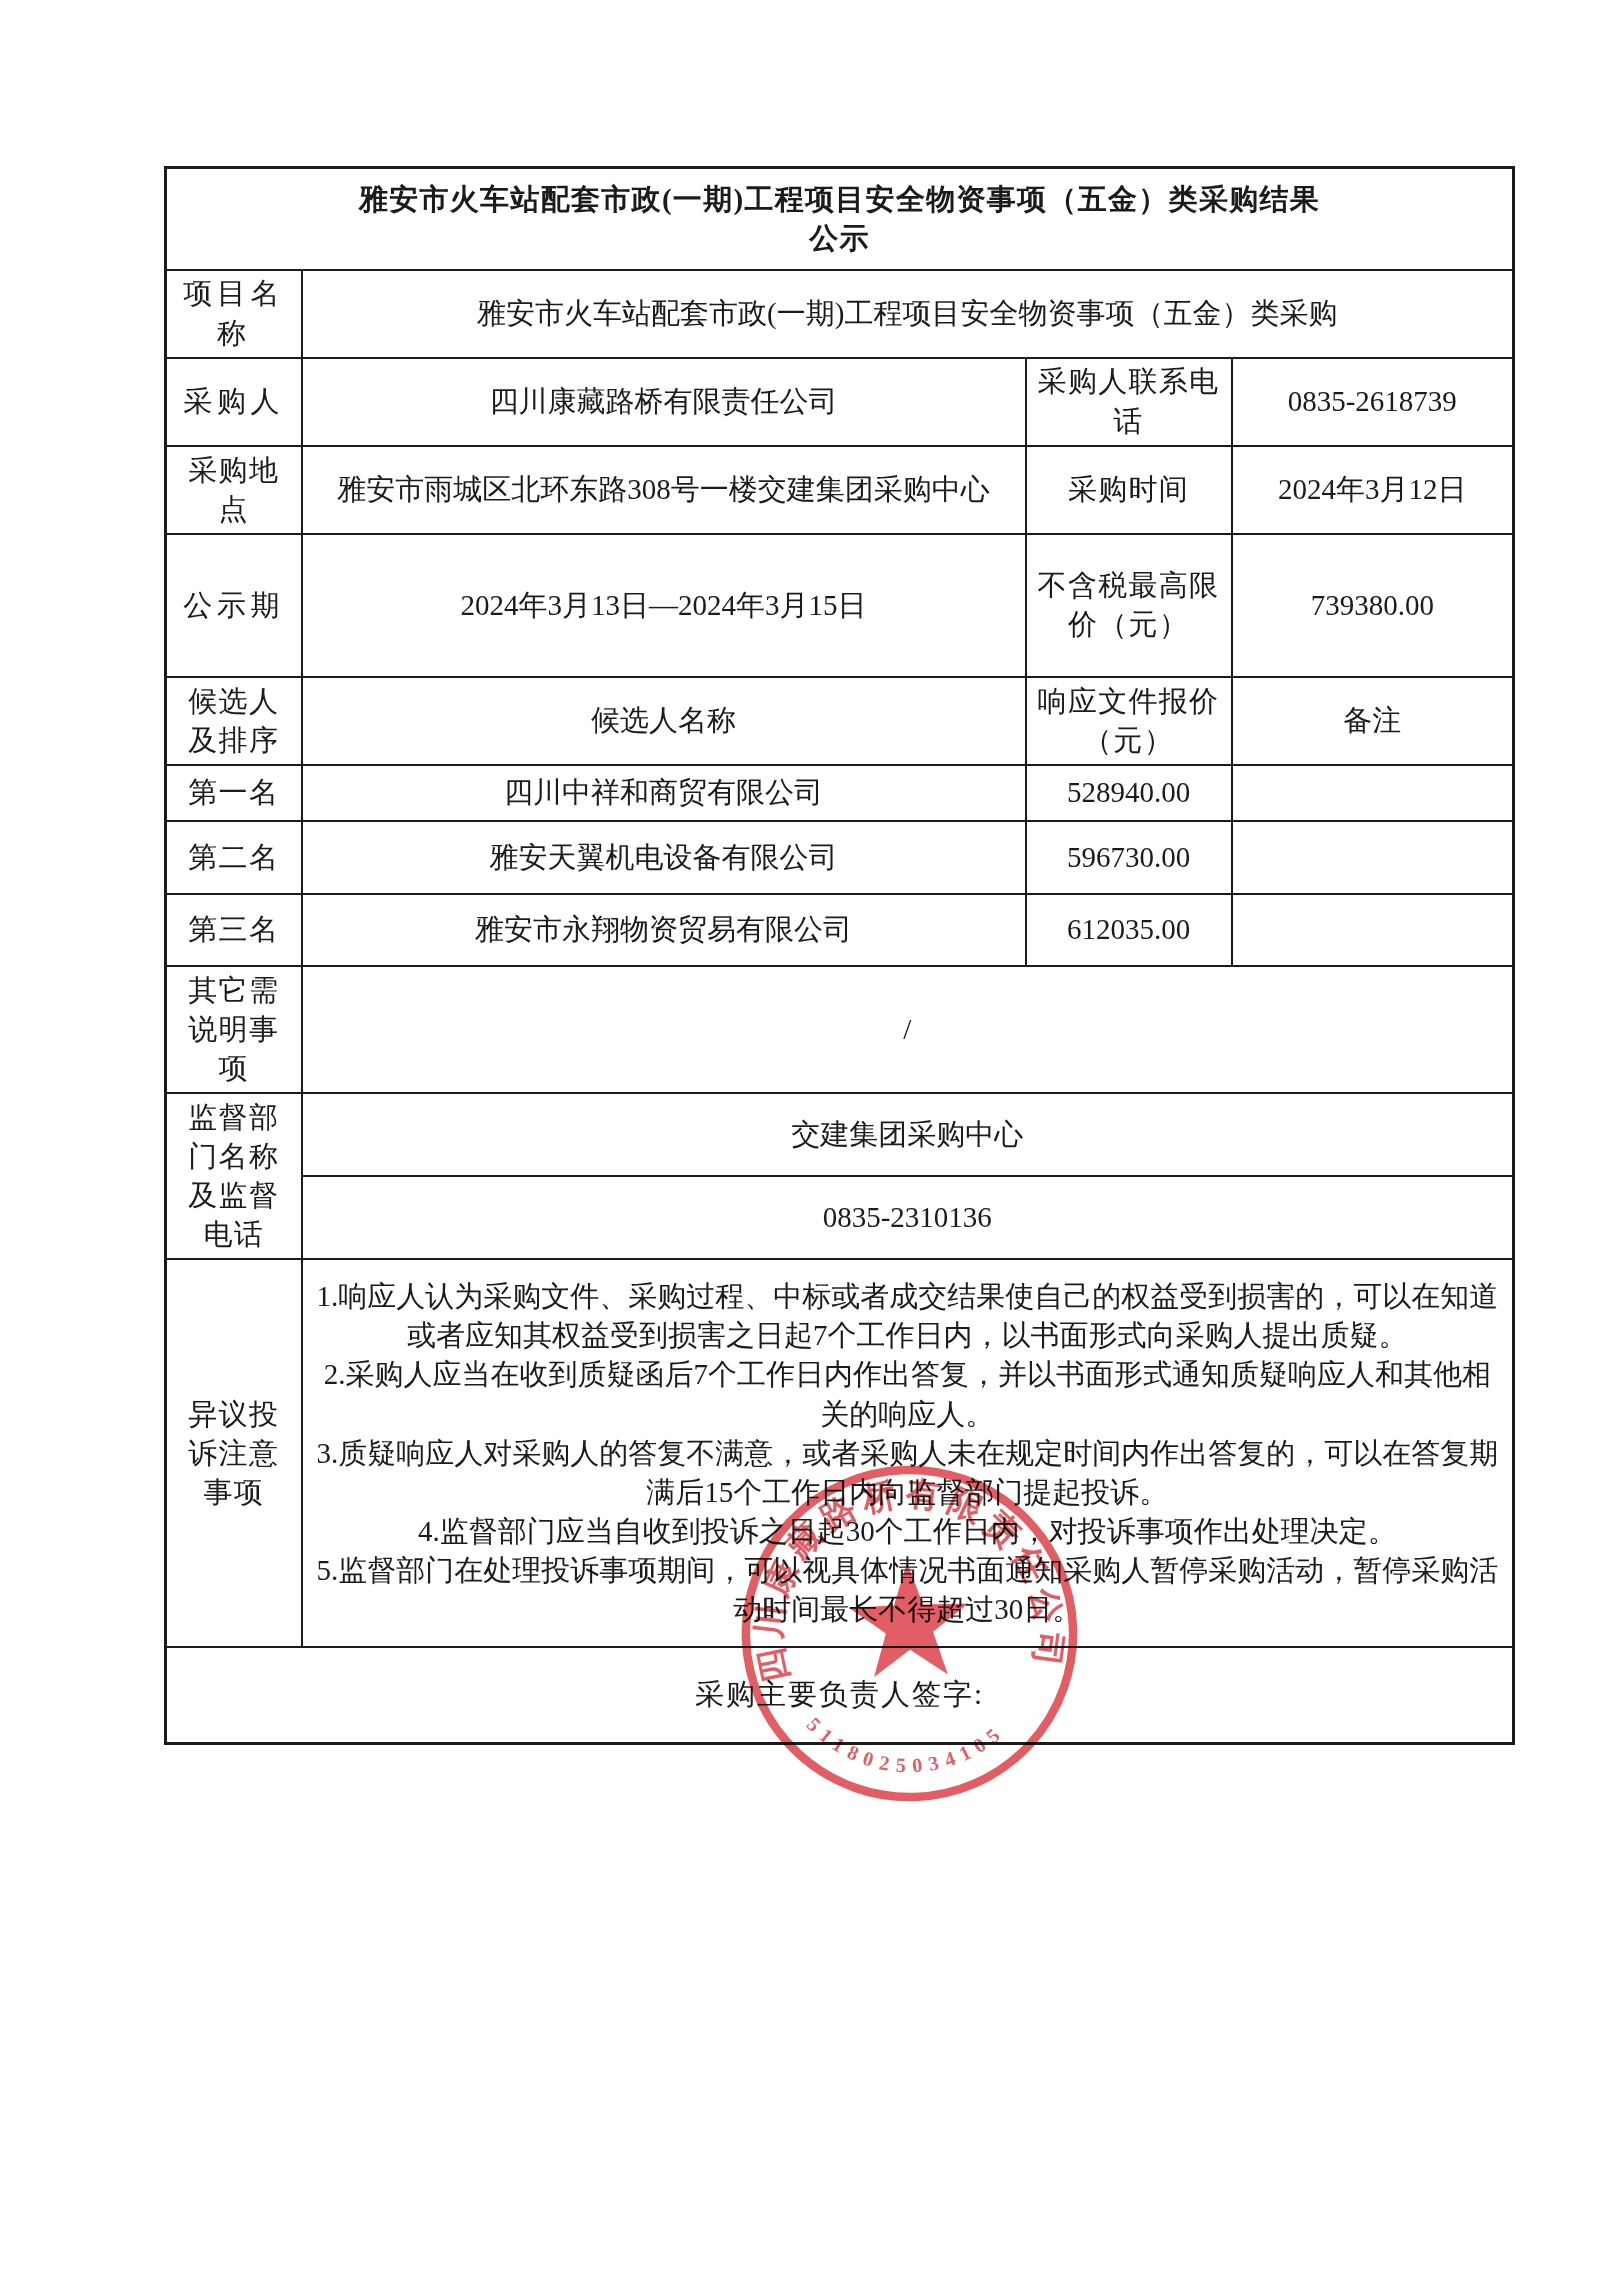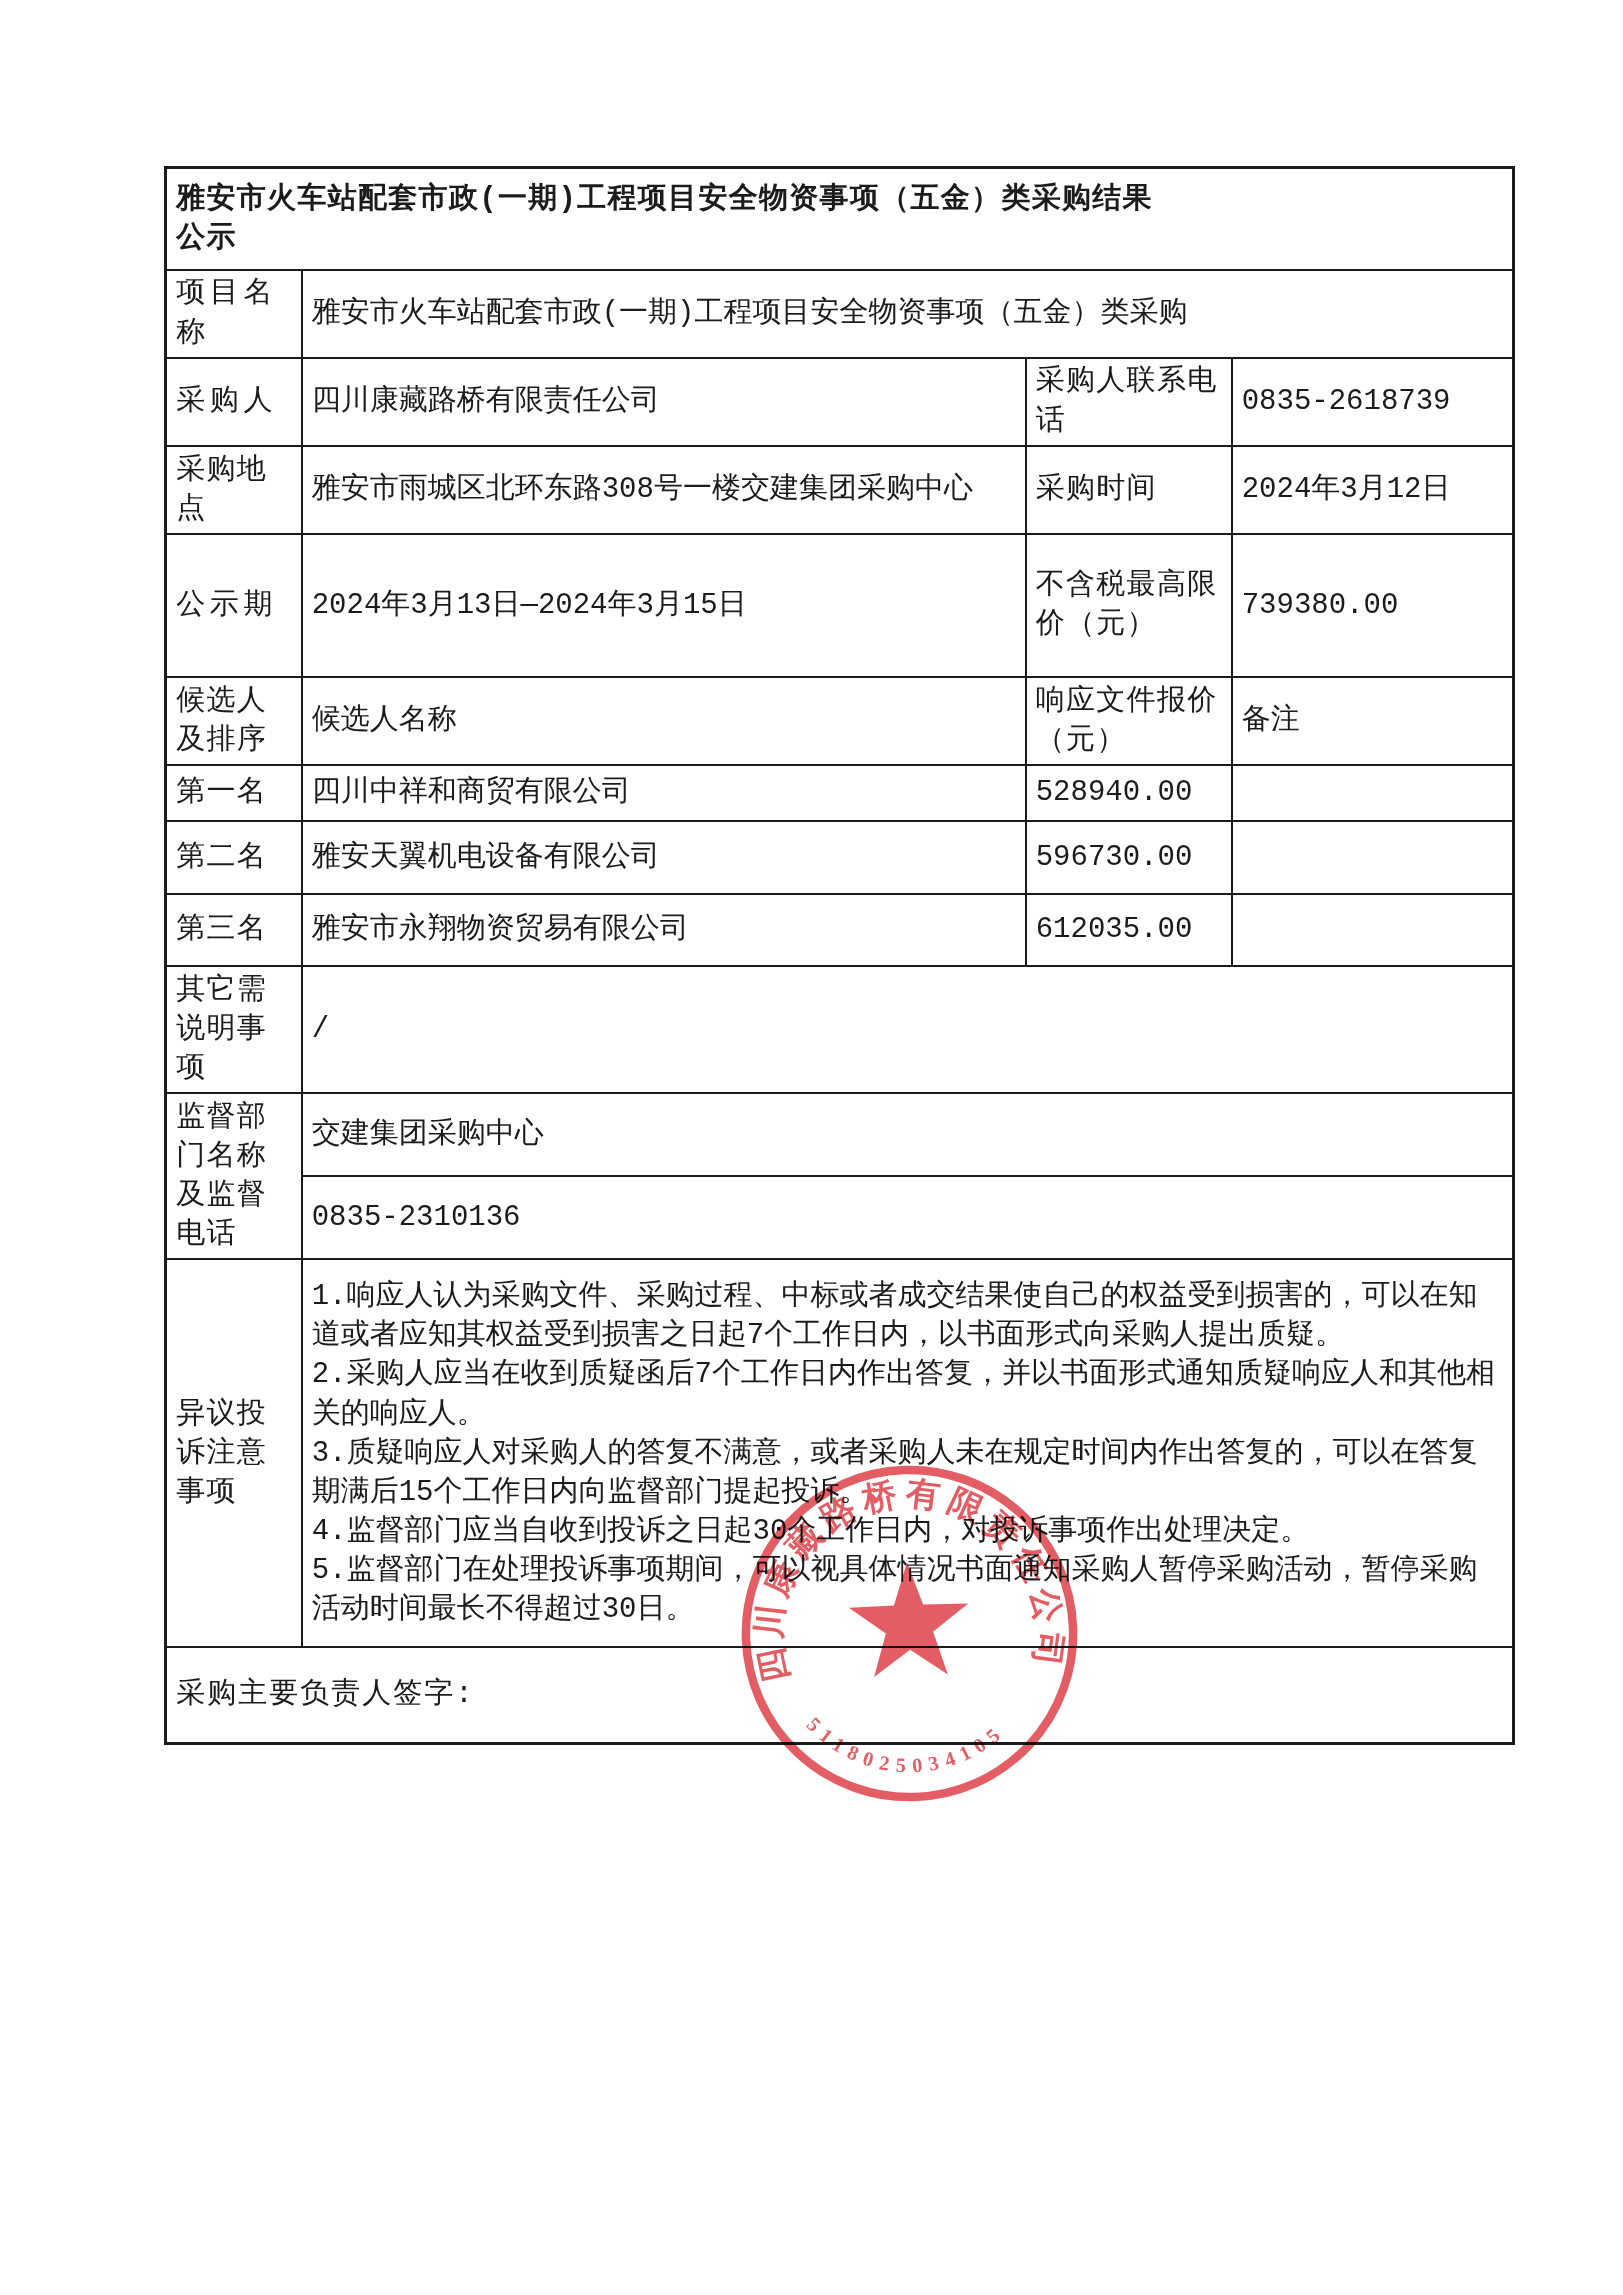--- a/index.html
+++ b/index.html
@@ -17,25 +17,25 @@
     left: 164px;
     top: 166px;
     width: 1348px;
     border-collapse: collapse;
     table-layout: fixed;
     border: 3.9px solid #1b1b1b;
   }
   .doc-table td {
     border: 2.6px solid #1b1b1b;
     vertical-align: middle;
+    text-align: center;
     padding: 3.9px 9.2px;
     font-size: 29px;
     line-height: 1.35;
     word-break: break-all;
-    font-family: Liberation Mono, monospace;
   }
   .title-cell {
     font-weight: 700;
     font-size: 38px;
     line-height: 1.35;
     letter-spacing: 1.3px;
     padding: 9.2px 6.5px;
   }
   .lbl { letter-spacing: 4.6px; }
   .lbl-tight { letter-spacing: 1.3px; margin-left: 16px; }

